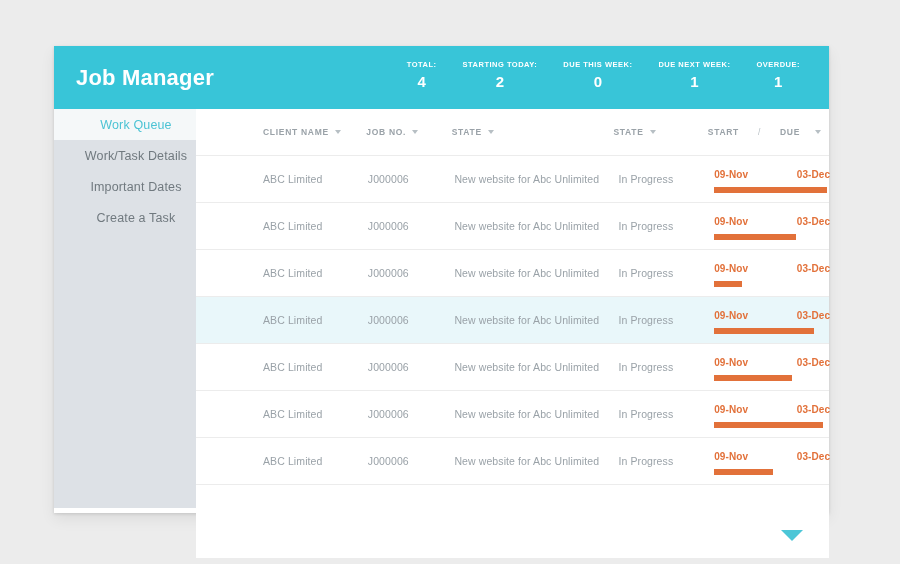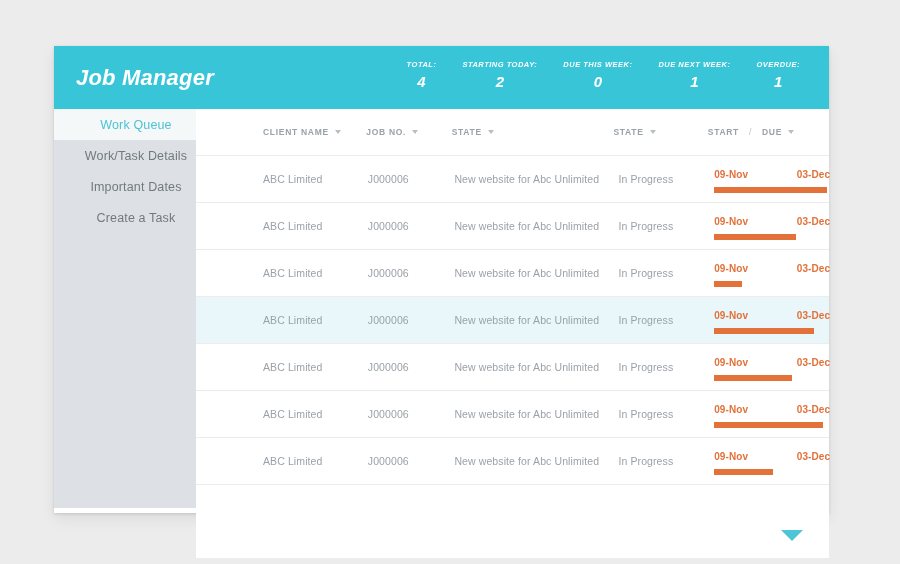--- a/index.html
+++ b/index.html
@@ -33,21 +33,20 @@
 
   
   .topbar {
     position: absolute;
     left: 0; top: 0;
     width: 775px;
     height: 63px;
     background: #38c5d8;
     display: flex;
     align-items: center;
-    font-style: italic;
   }
   .app-title {
     position: absolute;
     left: 22px;
     top: 19px;
     color: #ffffff;
     font-size: 22px;
     font-weight: bold;
     letter-spacing: 0.2px;
   }
@@ -149,21 +148,21 @@
     white-space: nowrap;
   }
   .caret {
     display: inline-block;
     margin-left: 6px;
     width: 0; height: 0;
     border-left: 3.5px solid transparent;
     border-right: 3.5px solid transparent;
     border-top: 4px solid #b7bfc4;
   }
-  .th-dates { display: flex; align-items: center; }
+  .th-dates { display: flex; align-items: center; justify-content: space-between; }
   .slash { margin: 0 10px; color: #b7bfc4; font-weight: normal; }
 
   .rows { position: relative; }
 
   .row {
     display: flex;
     align-items: center;
     height: 47px;
     padding-left: 67px;
     border-bottom: 1px solid #ececec;

